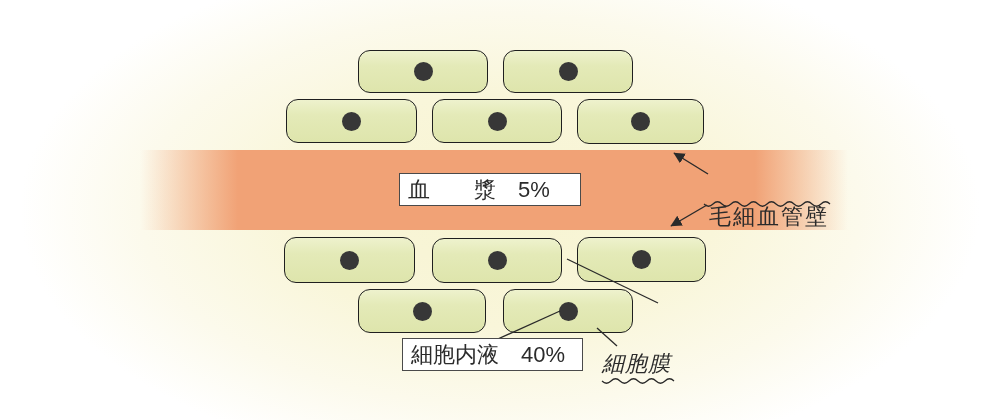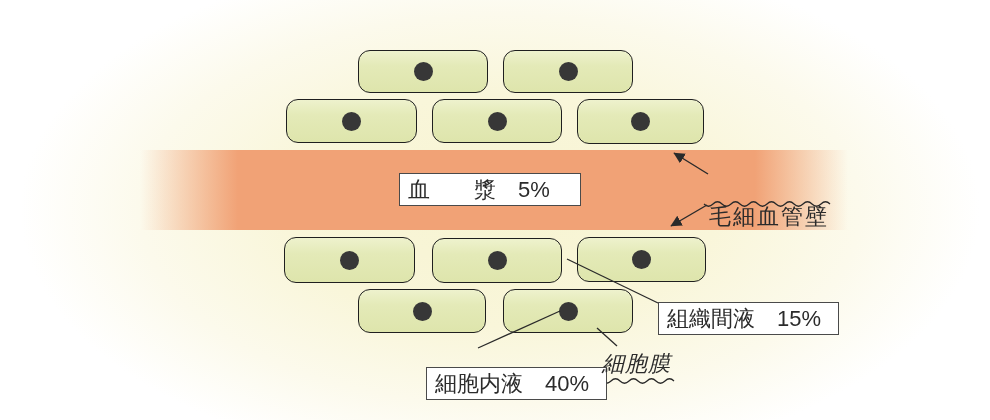--- a/index.html
+++ b/index.html
@@ -112,23 +112,20 @@
     <path d="M704 204 q4.5 4.5 9 0 t9 0 t9 0 t9 0 t9 0 t9 0 t9 0 t9 0 t9 0 t9 0 t9 0 t9 0 t9 0 t9 0" stroke="#2a2a2a" stroke-width="1.2" fill="none"></path>
     <path d="M602 381 q4.5 4.5 9 0 t9 0 t9 0 t9 0 t9 0 t9 0 t9 0 t9 0" stroke="#2a2a2a" stroke-width="1.2" fill="none"></path>
   </svg>
 
   <div class="label-box" style="left:399px;top:173px;width:182px;height:33px;">
     <span>血　　漿　5%</span>
   </div>
 
   <div class="free-label" style="left:709px;top:178px;letter-spacing:2px;margin-top:28px;">毛細血管壁</div>
 
-  <div class="label-box" style="left:658px;top:302px;width:181px;height:33px;">
-    <span>組織間液　15%</span>
-  </div>
 
-  <div class="label-box" style="left:402px;top:367px;width:181px;height:33px;margin-left:24px;">
+  <div class="label-box" style="left:402px;top:338px;width:181px;height:33px;">
     <span>細胞内液　40%</span>
   </div>
 
   <div class="free-label" style="left:602px;top:353px;font-style:italic;">細胞膜</div>
 
 </div>
 
 </body></html>

